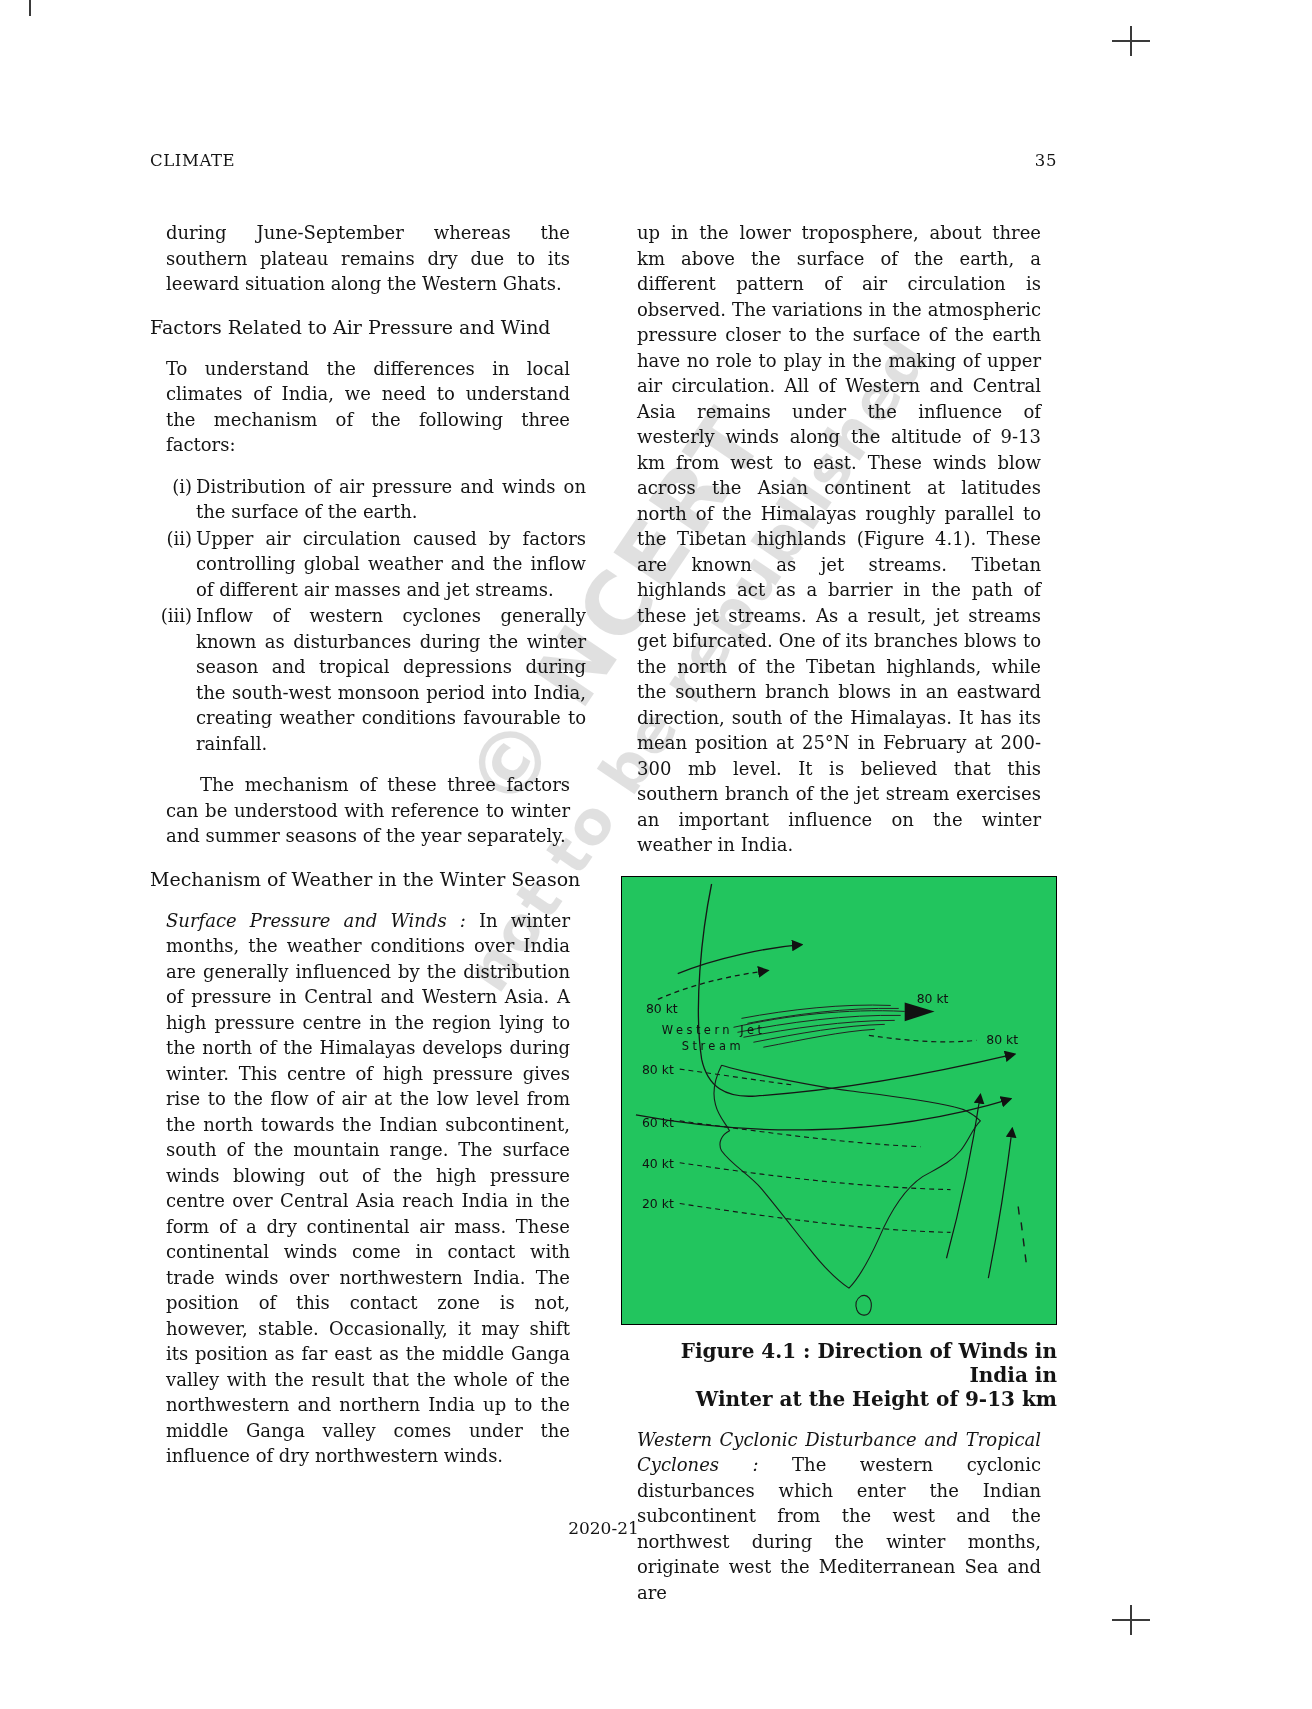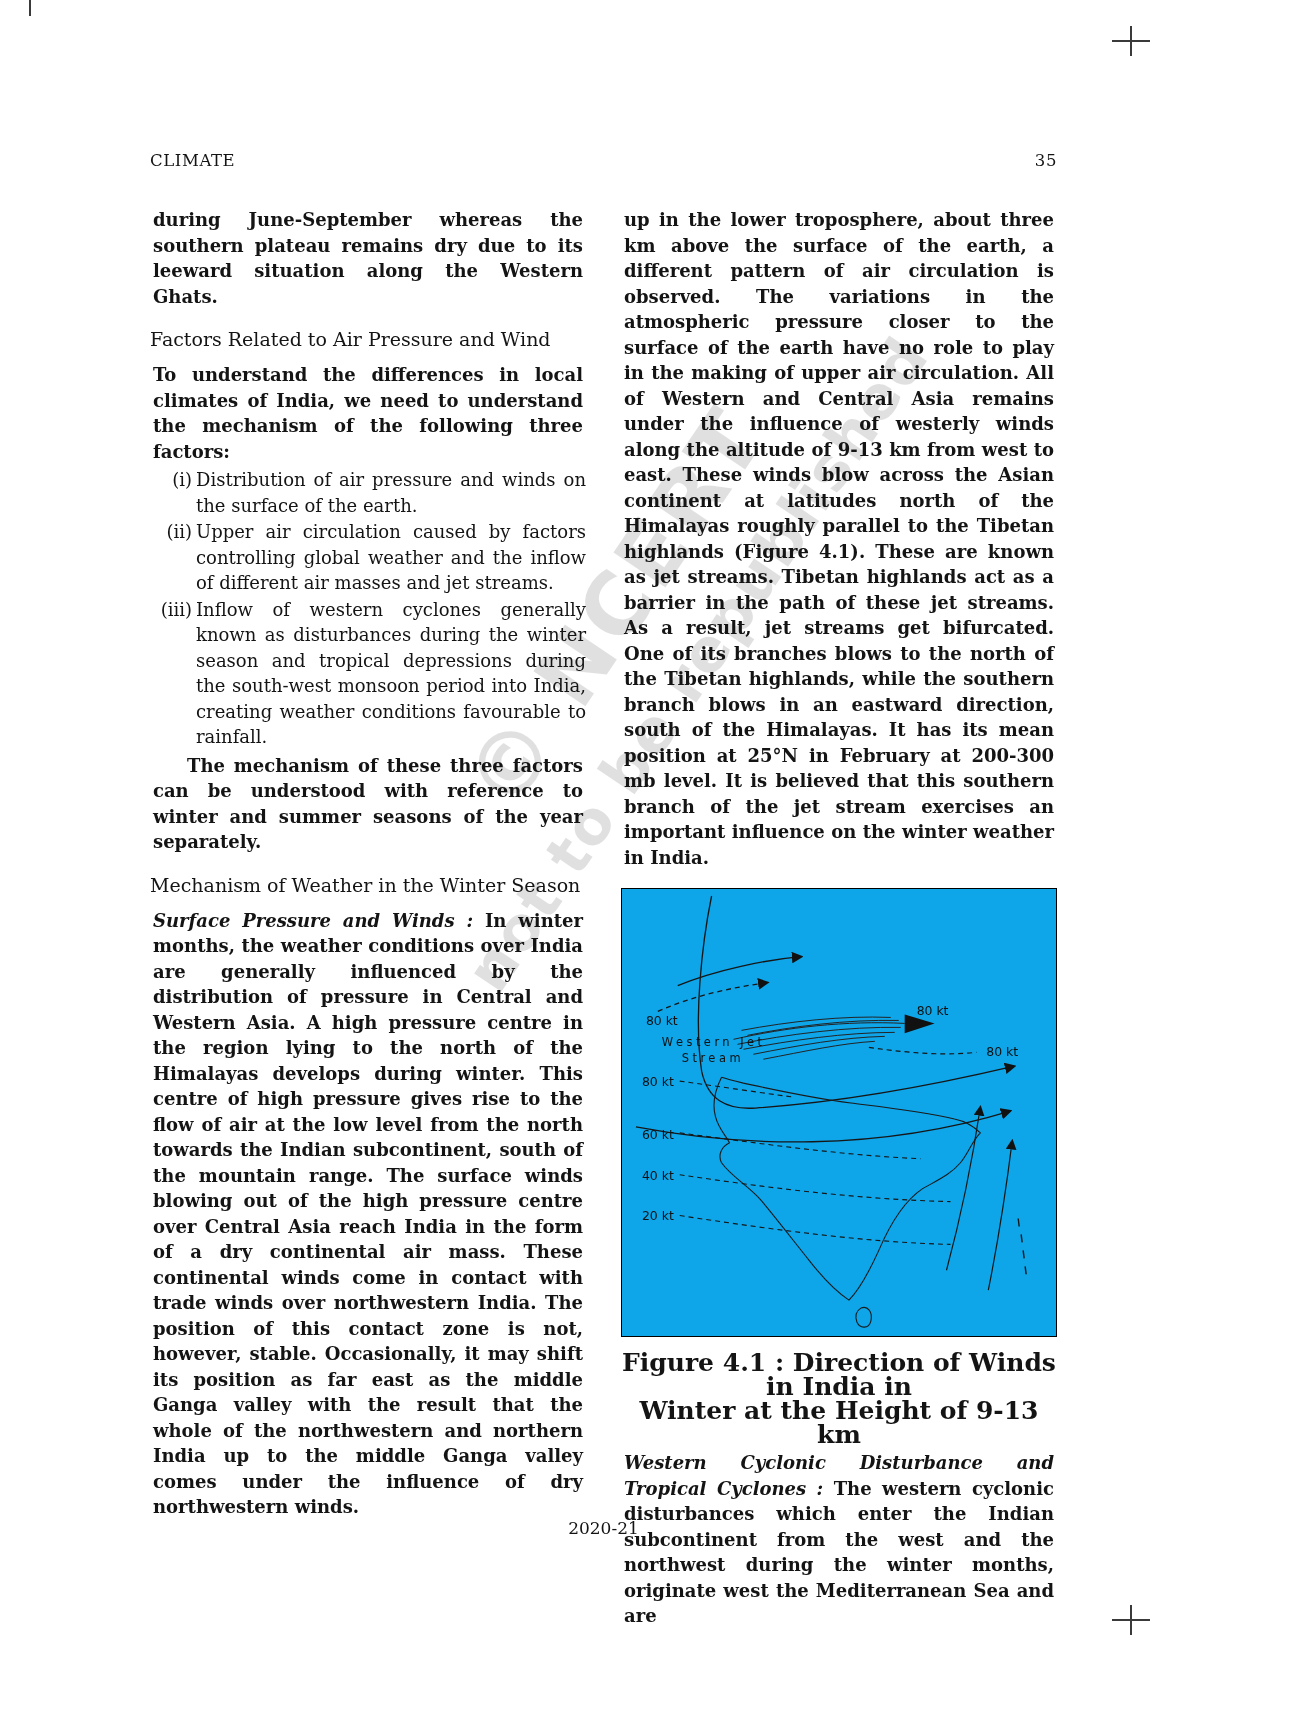--- a/index.html
+++ b/index.html
@@ -10,36 +10,36 @@
   }
   
   .running-head {
     position:absolute; left:150px; top:151px; width:907px;
     display:flex; justify-content:space-between;
     font-size:16.5px; letter-spacing:0.6px;
   }
   
   .columns { position:absolute; left:150px; top:204px; width:907px; display:flex; gap:35px; }
   .col { width:436px; font-size:18px; line-height:25.5px; text-align:justify; hyphens:none; }
-  .col p { margin:3px;font-weight:bold; }
+  .col p { margin:16px; }
   h3.subhead { font-size:19px; font-weight:normal; margin:18px 0 10px 0; text-align:left; line-height:25px; }
   .lead-italic { font-style:italic; }
   .indent { text-indent:34px; }
   .gap-sm { margin-top:8px; }
   .gap-md { margin-top:12px; }
   .list { margin-top:2px; }
   .list-item { display:flex; margin-top:1px; }
   .list-marker { flex:none; width:42px; text-align:right; }
   .list-text { flex:1; margin-left:4px; text-align:justify; }
   
-  .figurebox { margin-top:18px; border:1.5px solid #000; background:#0ea5e9; }
+  .figurebox { margin-top:18px; border:1.5px solid #000; background:#22c55e; }
   .figurebox svg { display:block; width:100%; height:447px; }
   .fig-label { font-family:"DejaVu Sans", "Liberation Sans", sans-serif; font-size:12.5px; fill:#111; }
   .fig-label-spread { font-family:"DejaVu Sans", "Liberation Sans", sans-serif; font-size:11.5px; fill:#111; letter-spacing:3.5px; }
-  .fig-caption { margin-top:14px; font-weight:bold; font-size:25px; line-height:24px; text-align:center; }
+  .fig-caption { margin-top:14px; font-weight:bold; font-size:20px; line-height:24px; text-align:right; }
   
   .footer { position:absolute; left:150px; top:1518px; width:907px; text-align:center; font-size:17px; }
   
   .watermark {
     position:absolute; left:120px; top:540px; width:1060px;
     transform:rotate(-56deg);
     color:rgba(0,0,0,0.12);
     font-family:"DejaVu Sans", "Liberation Sans", sans-serif; font-weight:bold;
     text-align:center; pointer-events:none; user-select:none;
   }

